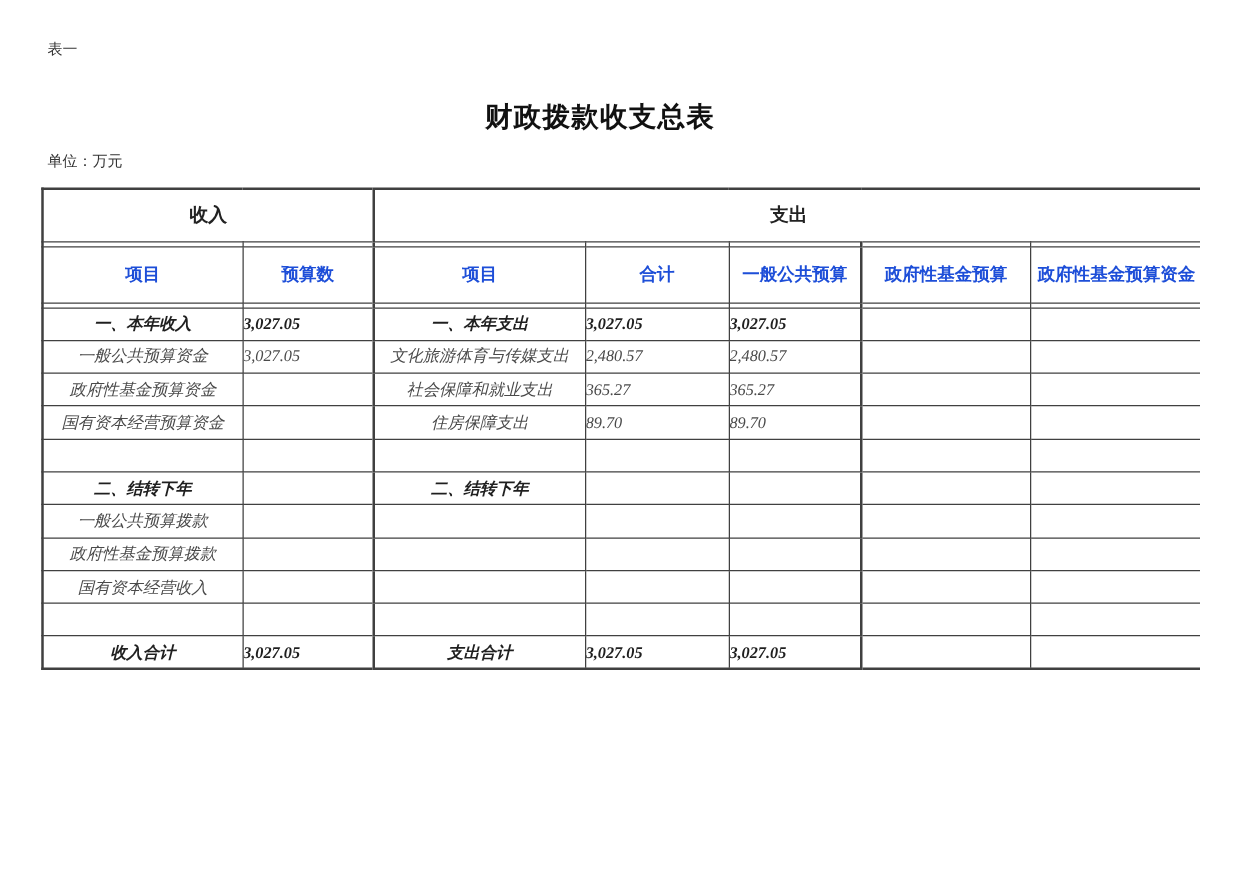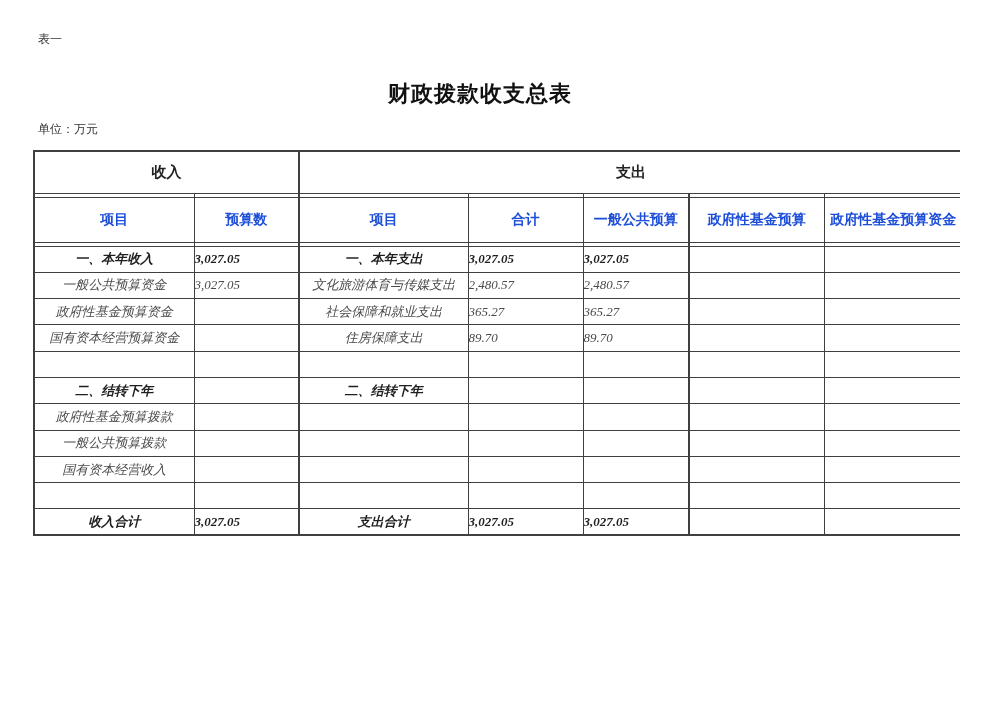--- a/index.html
+++ b/index.html
@@ -193,30 +193,30 @@
         <tr class="row-section">
           <td class="label-center">二、结转下年</td>
           <td class="num"></td>
           <td class="label-center thickL">二、结转下年</td>
           <td class="num"></td>
           <td class="num"></td>
           <td class="num thickL"></td>
           <td class="num"></td>
         </tr>
         <tr class="row-detail">
+          <td class="label-left">一般公共预算拨款</td>
+          <td class="num"></td>
+          <td class="label-left thickL"></td>
+          <td class="num"></td>
+          <td class="num"></td>
+          <td class="num thickL"></td>
+          <td class="num"></td>
+        </tr>
+        <tr class="row-detail">
           <td class="label-left">政府性基金预算拨款</td>
-          <td class="num"></td>
-          <td class="label-left thickL"></td>
-          <td class="num"></td>
-          <td class="num"></td>
-          <td class="num thickL"></td>
-          <td class="num"></td>
-        </tr>
-        <tr class="row-detail">
-          <td class="label-left">一般公共预算拨款</td>
           <td class="num"></td>
           <td class="label-left thickL"></td>
           <td class="num"></td>
           <td class="num"></td>
           <td class="num thickL"></td>
           <td class="num"></td>
         </tr>
         <tr class="row-detail">
           <td class="label-left">国有资本经营收入</td>
           <td class="num"></td>

